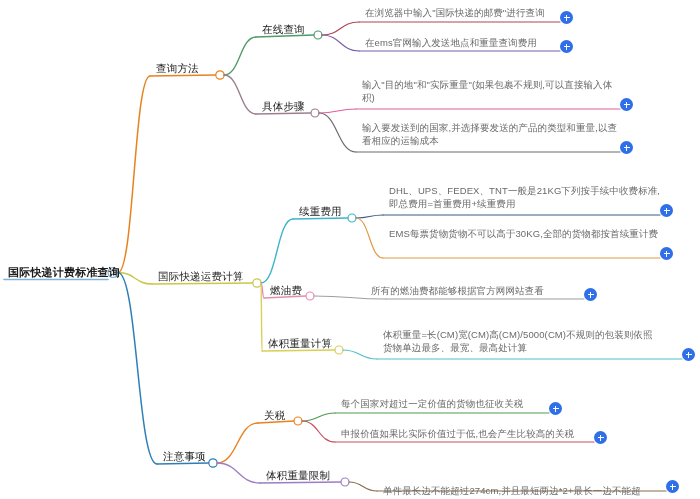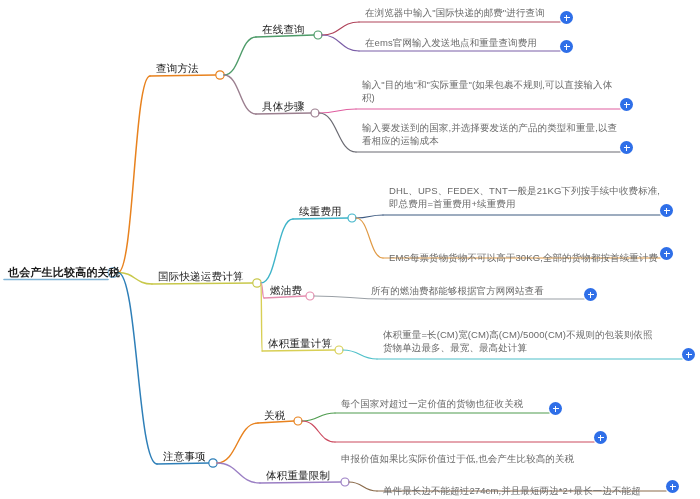--- a/index.html
+++ b/index.html
@@ -100,47 +100,47 @@
       <path d="M335 413 L549 413" fill="none" stroke="#4f9c4f" stroke-width="1.2" stroke-linecap="round"></path>
       <path d="M302 421 C318.5 421 318.5 442 335 442" fill="none" stroke="#cc4a5f" stroke-width="1.2" stroke-linecap="round"></path>
       <path d="M335 442 L594 442" fill="none" stroke="#cc4a5f" stroke-width="1.2" stroke-linecap="round"></path>
       <path d="M217 463 C238.5 463 238.5 483 260 483" fill="none" stroke="#9b7fc4" stroke-width="1.4" stroke-linecap="round"></path>
       <path d="M260 483 L341 482" fill="none" stroke="#9b7fc4" stroke-width="1.4" stroke-linecap="round"></path>
       <circle cx="345" cy="482" r="4" fill="#ffffff" stroke="#9b7fc4" stroke-width="1.2"></circle>
       <path d="M349 482 C363 482 363 491 377 491" fill="none" stroke="#8a6a4a" stroke-width="1.2" stroke-linecap="round"></path>
       <path d="M377 491 L666 491" fill="none" stroke="#8a6a4a" stroke-width="1.2" stroke-linecap="round"></path>
     </svg>
   <div id="nodes">
-      <div class="root-label" style="left: 8px; top: 266px;">也会产生比较高的关税</div>
+      <div class="root-label" style="left: 8px; top: 266px;">国际快递计费标准查询</div>
       <div class="topic-label" style="left: 156px; top: 62px; text-align: center;">查询方法</div>
       <div class="topic-label" style="left: 262px; top: 23px;">在线查询</div>
       <div class="leaf-label" style="left: 365px; top: 6px; width: 235px;">在浏览器中输入"国际快递的邮费"进行查询</div>
       <div class="expander" style="left: 561px; top: 12px; background: rgb(47, 111, 232); box-shadow: rgb(47, 111, 232) 0px 0px 0px 1px;"></div>
       <div class="leaf-label" style="left: 365px; top: 36px; width: 235px;">在ems官网输入发送地点和重量查询费用</div>
       <div class="expander" style="left: 561px; top: 41px; background: rgb(47, 111, 232); box-shadow: rgb(47, 111, 232) 0px 0px 0px 1px;"></div>
       <div class="topic-label" style="left: 262px; top: 100px;">具体步骤</div>
       <div class="leaf-label" style="left: 362px; top: 78px; width: 262px;">输入"目的地"和"实际重量"(如果包裹不规则,可以直接输入体积)</div>
       <div class="expander" style="left: 621px; top: 99px; background: rgb(47, 111, 232); box-shadow: rgb(47, 111, 232) 0px 0px 0px 1px;"></div>
       <div class="leaf-label" style="left: 362px; top: 121px; width: 262px;">输入要发送到的国家,并选择要发送的产品的类型和重量,以查看相应的运输成本</div>
       <div class="expander" style="left: 621px; top: 142px; background: rgb(47, 111, 232); box-shadow: rgb(47, 111, 232) 0px 0px 0px 1px;"></div>
       <div class="topic-label" style="left: 158px; top: 270px;">国际快递运费计算</div>
       <div class="topic-label" style="left: 299px; top: 205px;">续重费用</div>
       <div class="leaf-label" style="left: 389px; top: 184px; width: 272px;">DHL、UPS、FEDEX、TNT一般是21KG下列按手续中收费标准,即总费用=首重费用+续重费用</div>
       <div class="expander" style="left: 661px; top: 205px; background: rgb(47, 111, 232); box-shadow: rgb(47, 111, 232) 0px 0px 0px 1px;"></div>
-      <div class="leaf-label" style="left: 389px; top: 227px; width: 272px; margin-top: 24px;">EMS每票货物货物不可以高于30KG,全部的货物都按首续重计费</div>
+      <div class="leaf-label" style="left: 389px; top: 227px; width: 272px;">EMS每票货物货物不可以高于30KG,全部的货物都按首续重计费</div>
       <div class="expander" style="left: 661px; top: 248px; background: rgb(47, 111, 232); box-shadow: rgb(47, 111, 232) 0px 0px 0px 1px;"></div>
       <div class="topic-label" style="left: 270px; top: 284px;">燃油费</div>
       <div class="leaf-label" style="left: 371px; top: 284px; width: 210px;">所有的燃油费都能够根据官方网网站查看</div>
       <div class="expander" style="left: 585px; top: 289px; background: rgb(47, 111, 232); box-shadow: rgb(47, 111, 232) 0px 0px 0px 1px;"></div>
       <div class="topic-label" style="left: 268px; top: 337px;">体积重量计算</div>
       <div class="leaf-label" style="left: 383px; top: 328px; width: 270px;">体积重量=长(CM)宽(CM)高(CM)/5000(CM)不规则的包装则依照货物单边最多、最宽、最高处计算</div>
       <div class="expander" style="left: 683px; top: 349px; background: rgb(47, 111, 232); box-shadow: rgb(47, 111, 232) 0px 0px 0px 1px;"></div>
       <div class="topic-label" style="left: 163px; top: 450px;">注意事项</div>
       <div class="topic-label" style="left: 264px; top: 409px;">关税</div>
       <div class="leaf-label" style="left: 341px; top: 397px; width: 212px;">每个国家对超过一定价值的货物也征收关税</div>
       <div class="expander" style="left: 550px; top: 403px; background: rgb(47, 111, 232); box-shadow: rgb(47, 111, 232) 0px 0px 0px 1px;"></div>
-      <div class="leaf-label" style="left: 341px; top: 452px; width: 248px;">申报价值如果比实际价值过于低,也会产生比较高的关税</div>
+      <div class="leaf-label" style="left: 341px; top: 427px; width: 248px;">申报价值如果比实际价值过于低,也会产生比较高的关税</div>
       <div class="expander" style="left: 595px; top: 432px; background: rgb(47, 111, 232); box-shadow: rgb(47, 111, 232) 0px 0px 0px 1px;"></div>
       <div class="topic-label" style="left: 266px; top: 469px;">体积重量限制</div>
       <div class="leaf-label" style="left: 383px; top: 460px; width: 262px; margin-top: 24px;">单件最长边不能超过274cm,并且最短两边*2+最长一边不能超过330cm,单件不能超过68KG</div>
       <div class="expander" style="left: 667px; top: 481px; background: rgb(47, 111, 232); box-shadow: rgb(47, 111, 232) 0px 0px 0px 1px;"></div>
     </div>
 </div>
 
 </body></html>

